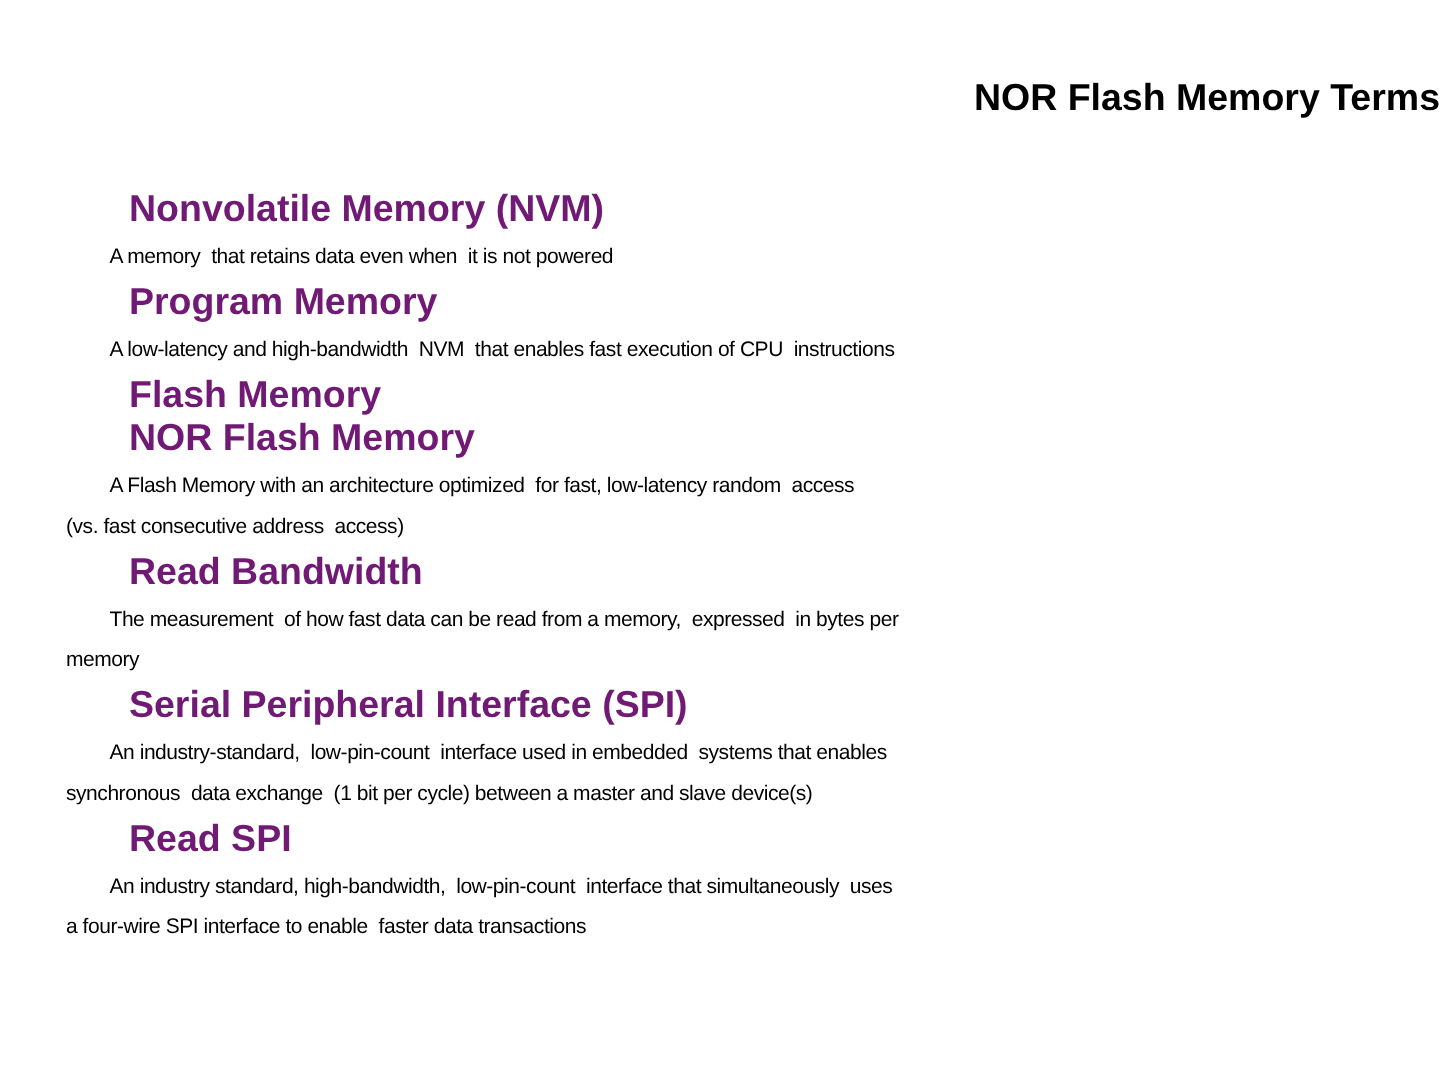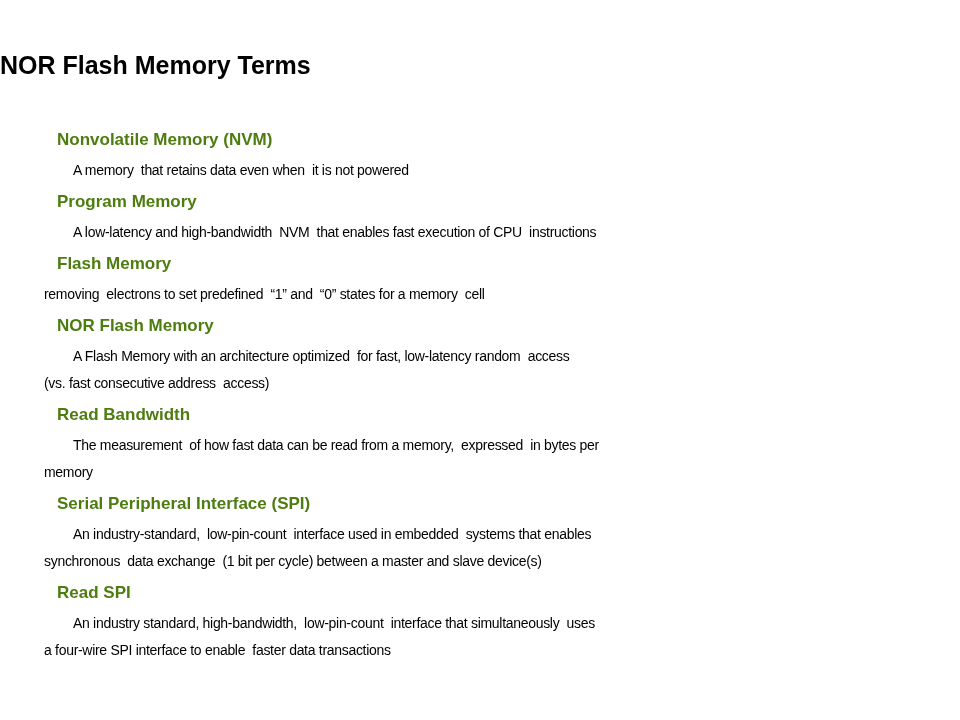--- a/index.html
+++ b/index.html
@@ -12,41 +12,41 @@
   }
   .slide {
     position: relative;
     width: 960px;
     height: 720px;
     background: #ffffff;
     color: #000000;
   }
   .slide-title {
     margin-top: 50px;
-    text-align: left;
+    text-align: right;
     font-size: 25px;
     font-weight: bold;
     line-height: 30px;
     letter-spacing: 0px;
     color: #000000;
     margin-bottom: 48px;
   }
   .terms-list {
     width: 960px;
   }
   .term-block {
     margin-bottom: 6px;
   }
   .term-heading {
-    font-size: 17px;
+    font-size: 25px;
     font-weight: bold;
     line-height: 23px;
-    margin-left: 57px;
+    margin-left: 86px;
     margin-bottom: 6px;
-    color: #4d7c0f;
+    color: #701a75;
   }
   .term-definition {
     margin-left: 44px;
     margin-right: 30px;
   }
   .def-line {
     font-size: 14px;
     line-height: 27px;
     letter-spacing: -0.3px;
     white-space: pre-wrap;
@@ -73,21 +73,20 @@
   <div class="term-block">
     <div class="term-heading">Program Memory</div>
     <div class="term-definition">
           <div class="def-line first">A low-latency and high-bandwidth  NVM  that enables fast execution of CPU  instructions</div>
         </div>
   </div>
 
   <div class="term-block">
     <div class="term-heading">Flash Memory</div>
     <div class="term-definition">
-          <div class="def-line">removing  electrons to set predefined  “1” and  “0” states for a memory  cell</div>
         </div>
   </div>
 
   <div class="term-block">
     <div class="term-heading">NOR Flash Memory</div>
     <div class="term-definition">
           <div class="def-line first">A Flash Memory with an architecture optimized  for fast, low-latency random  access</div>
           <div class="def-line">(vs. fast consecutive address  access)</div>
         </div>
   </div>

